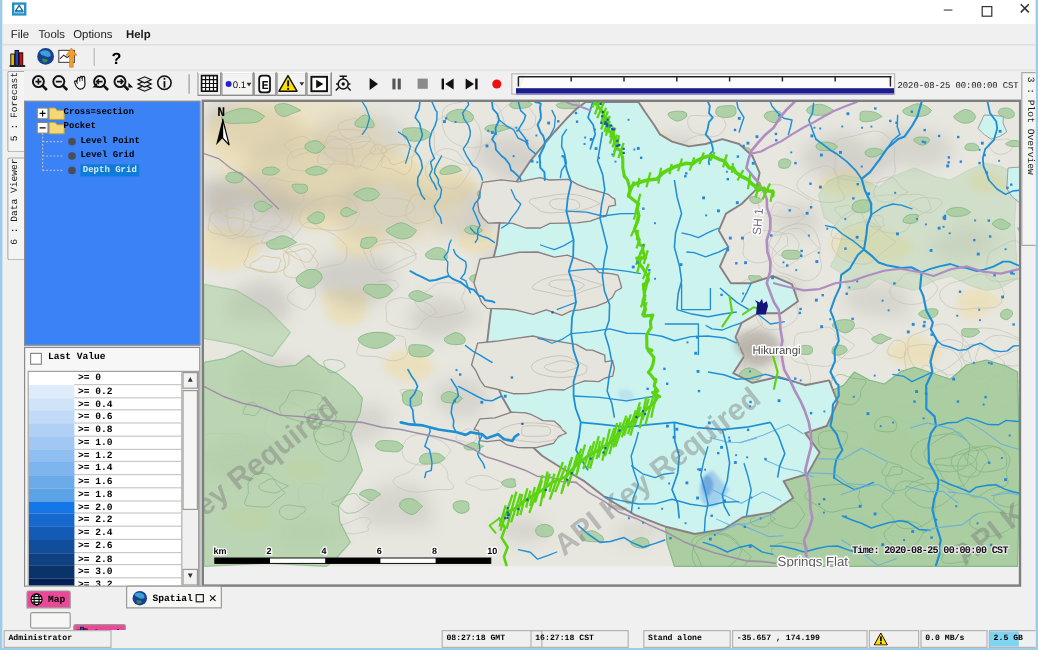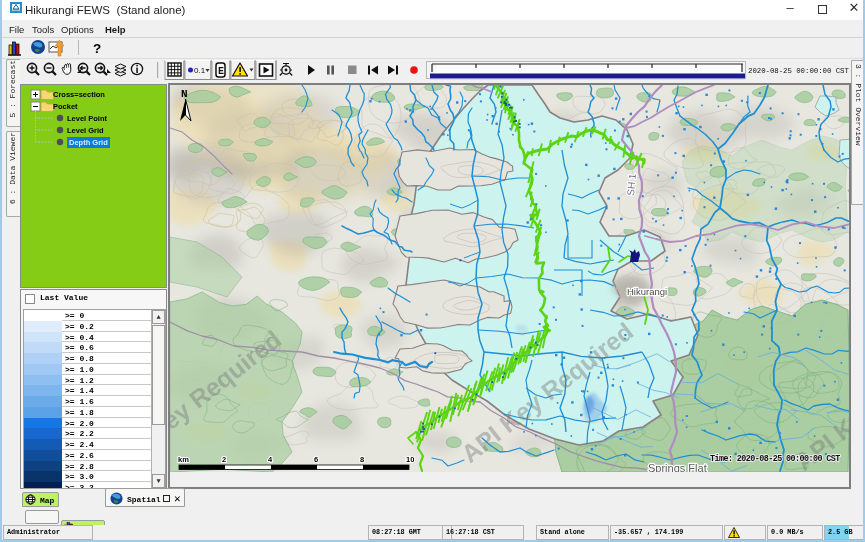--- a/index.html
+++ b/index.html
@@ -26,53 +26,52 @@
 
 #lefttabs { position:absolute; left:2px; top:59px; width:16px; height:466px; background:#f0f0f0; }
 .vtab { position:absolute; left:2px; width:14px; background:#f4f4f3; border:1px solid #a8a8a8; border-right:none;
   border-radius:2px 0 0 2px; }
 .vtab span { position:absolute; left:1px; top:0; font-family:"Liberation Mono",monospace; font-size:8px; color:#222;
   writing-mode:vertical-rl; transform:rotate(180deg); letter-spacing:0px; white-space:nowrap; }
 .vtabR { position:absolute; background:#f4f4f3; border:1px solid #a8a8a8; border-radius:0 2px 2px 0; }
 .vtabR span { position:absolute; left:2px; top:3px; font-family:"Liberation Mono",monospace; font-size:8px; color:#222;
   writing-mode:vertical-rl; white-space:nowrap; }
 
-#treepanel { position:absolute; left:18px; top:84px; width:147px; height:204px; background:#84cc16;
-  border:1px solid #8a8a8a; font-family:Liberation Sans, sans-serif; font-size:7.5px; color:#000; }
+#treepanel { position:absolute; left:18px; top:84px; width:147px; height:204px; background:#3b82f6;
+  border:1px solid #8a8a8a; font-family:Liberation Mono, monospace; font-size:7.5px; color:#000; }
 .trow { position:absolute; left:0; white-space:nowrap; font-weight:bold; }
 
 #legendpanel { position:absolute; left:18px; top:289px; width:147px; height:200px; background:#f7f7f7;
   border:1px solid #8a8a8a; font-family:"Liberation Mono",monospace; font-size:8px; }
 #legendtable { position:absolute; left:2px; top:19px; width:143px; height:180px; background:#fff; border:1px solid #a0a0a0; overflow:hidden;}
 .lrow { position:absolute; left:0; width:128px; height:10.75px; border-bottom:1px solid #c8c8c8; }
 .lsw { position:absolute; left:0; top:0; width:38px; height:10.75px; }
 .llab { position:absolute; left:41px; top:1px; font-weight:bold; color:#000; }
 
 #mappanel { position:absolute; left:166px; top:83px; width:683px; height:406px; background:#f0f0f0;
   border:2px solid #7e7e7e; }
 #mapsvg { position:absolute; left:0px; top:0px; }
 
-.btab { position:absolute; background:#bef264; border:1px solid #9a9a9a; border-radius:2px 2px 0 0;
+.btab { position:absolute; background:#ec4899; border:1px solid #9a9a9a; border-radius:2px 2px 0 0;
   font-family:"Liberation Mono",monospace; font-size:8px; font-weight:bold; color:#000; }
 
 #statusbar { position:absolute; left:0px; top:525px; width:865px; height:15px; background:#f0f0f0;
   font-family:"Liberation Mono",monospace; font-size:6.8px; font-weight:bold; color:#000; }
 .scell { position:absolute; top:0px; height:15px; border:1px solid #b4b4b4; padding-left:3px; line-height:13px; white-space:nowrap; overflow:hidden;}
 </style>
 </head>
 <body>
 
 <div id="titlebar">
   <div id="appicon">
     <svg width="8" height="7" viewBox="0 0 8 7" style="position:absolute;left:0;top:0;">
       <path d="M1 5 L4 0.5 L7 5 Z" fill="none" stroke="#1a5f8a" stroke-width="1"></path>
       <rect x="0.5" y="5.2" width="7" height="1.3" fill="#2490c8"></rect>
     </svg>
   </div>
-  <div id="title-text">Hikurangi FEWS&nbsp; (Stand alone)</div>
   <div class="winbtn" style="left:781px;">–</div>
   <div style="position:absolute; left:816px; top:5px; width:9px; height:9px; border:1.3px solid #333;"></div>
   <div class="winbtn" style="left:845px;">✕</div>
 </div>
 
 <div id="menubar">
   <span style="left:7px;">File</span>
   <span style="left:30px;">Tools</span>
   <span style="left:59px;">Options</span>
   <span style="left:103px;font-weight:bold;">Help</span>

